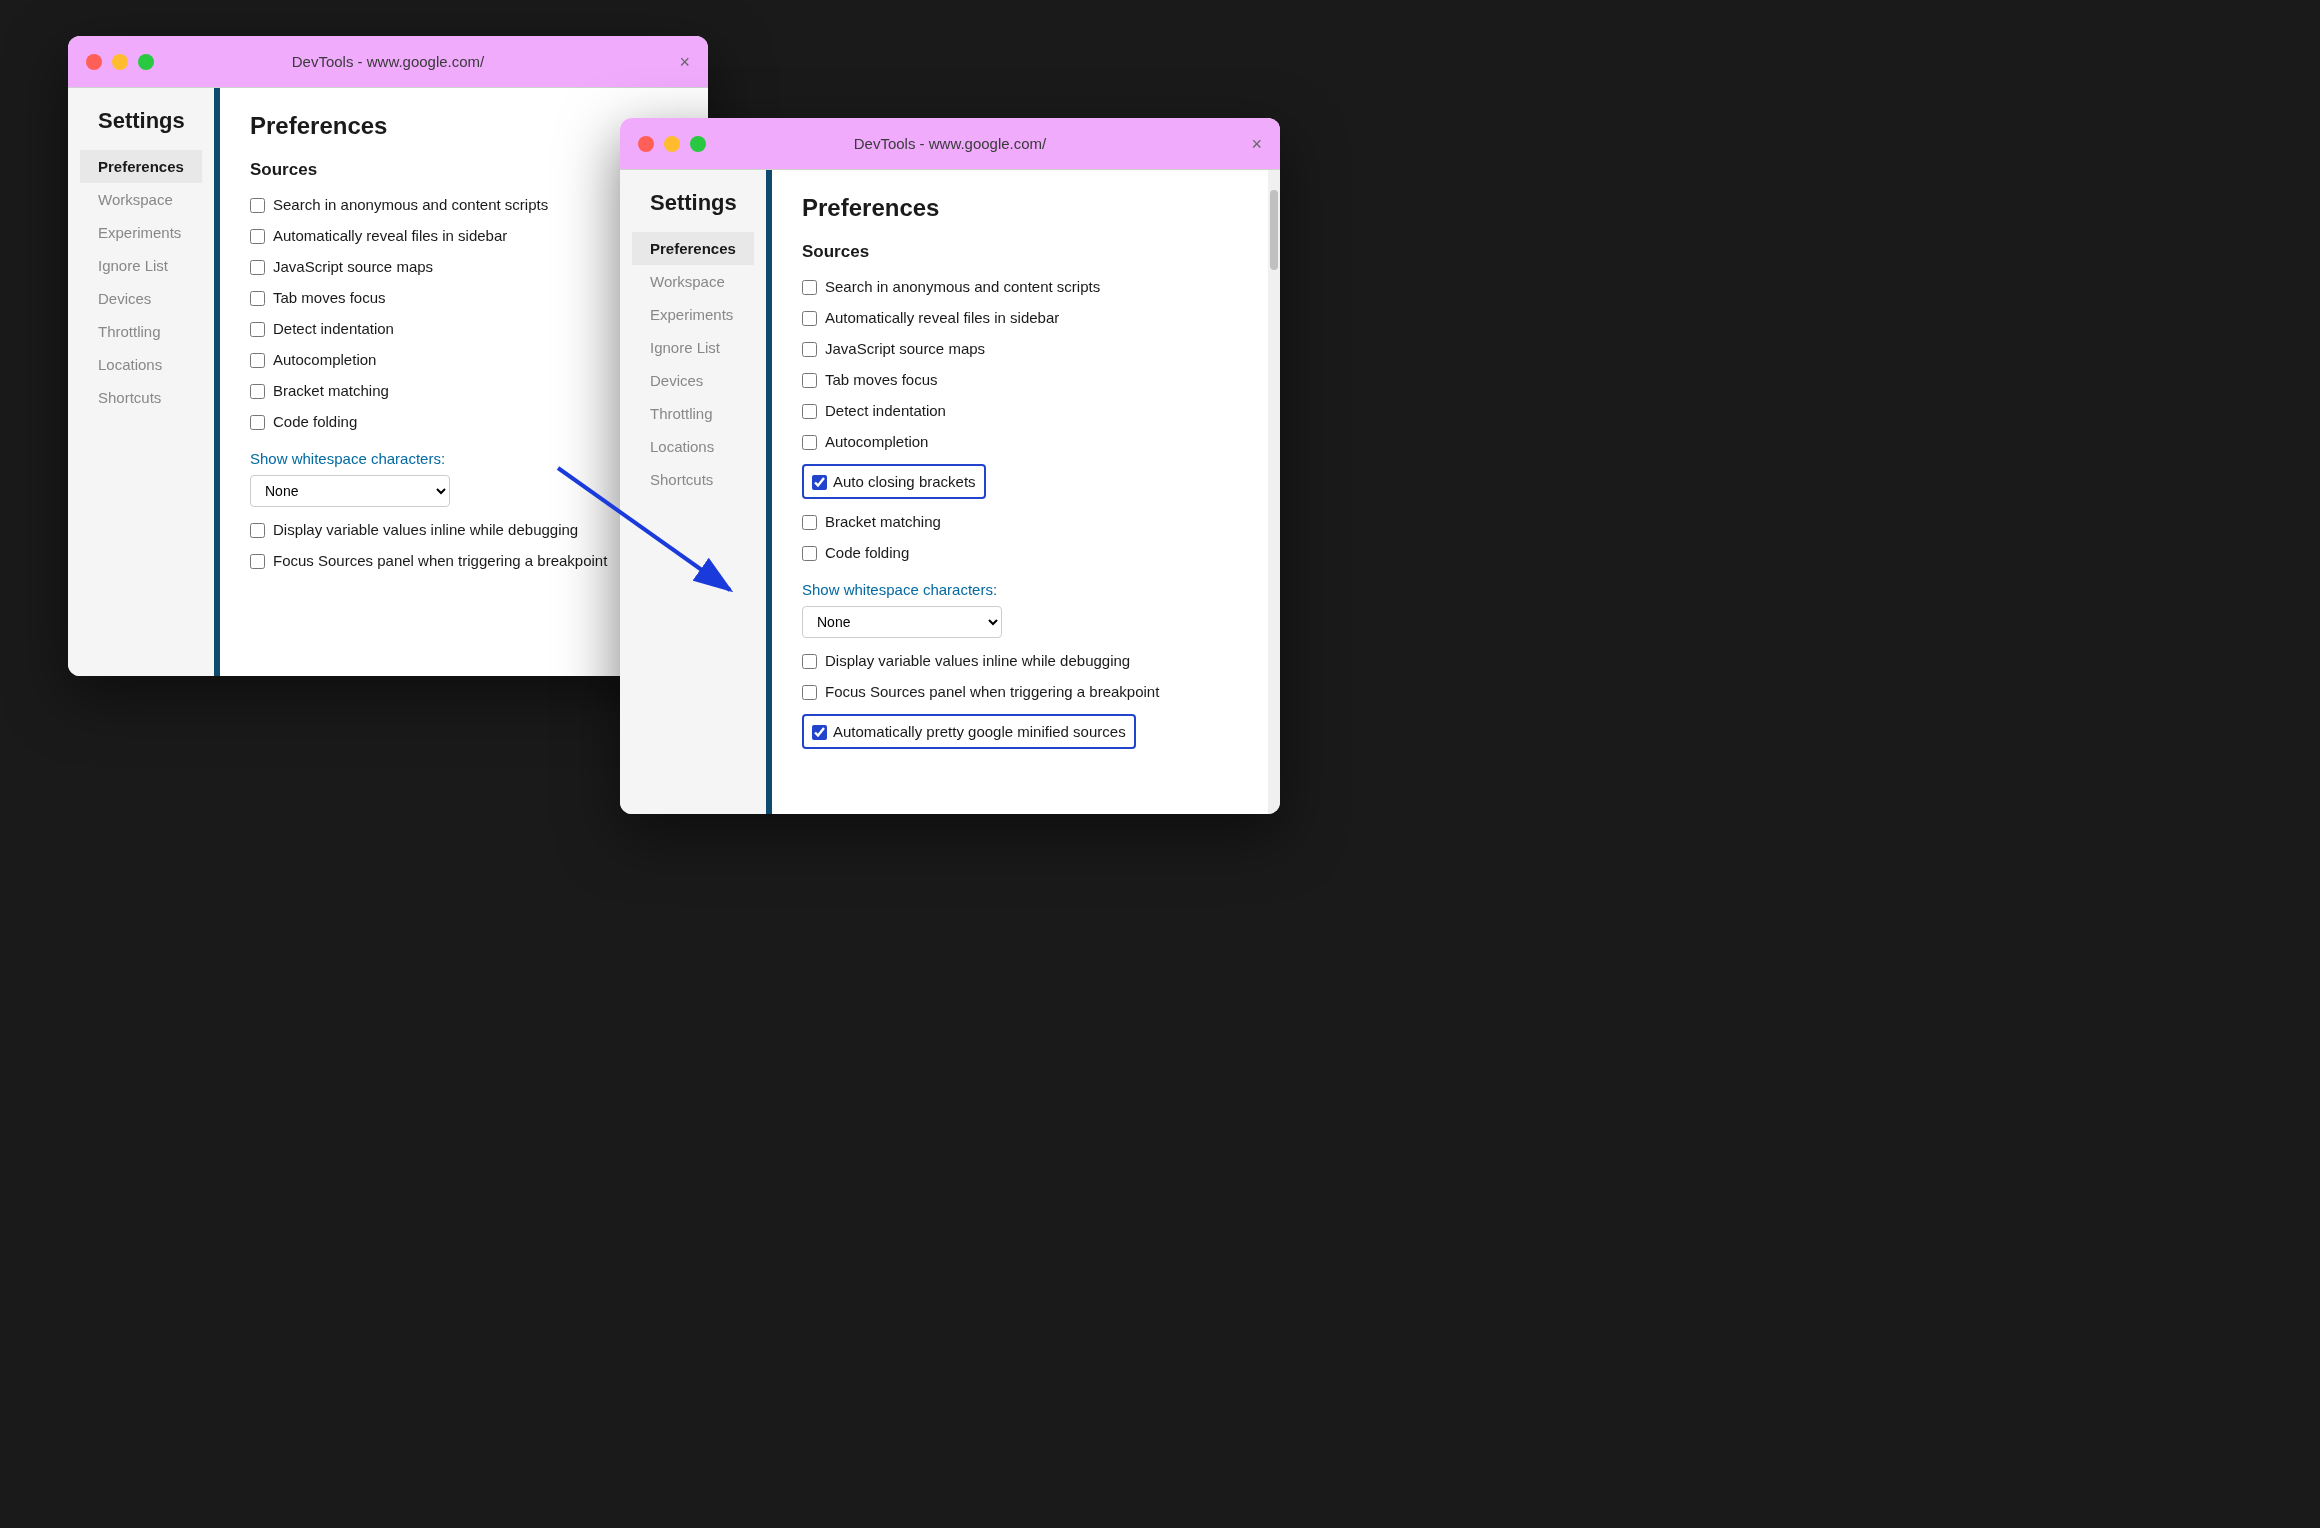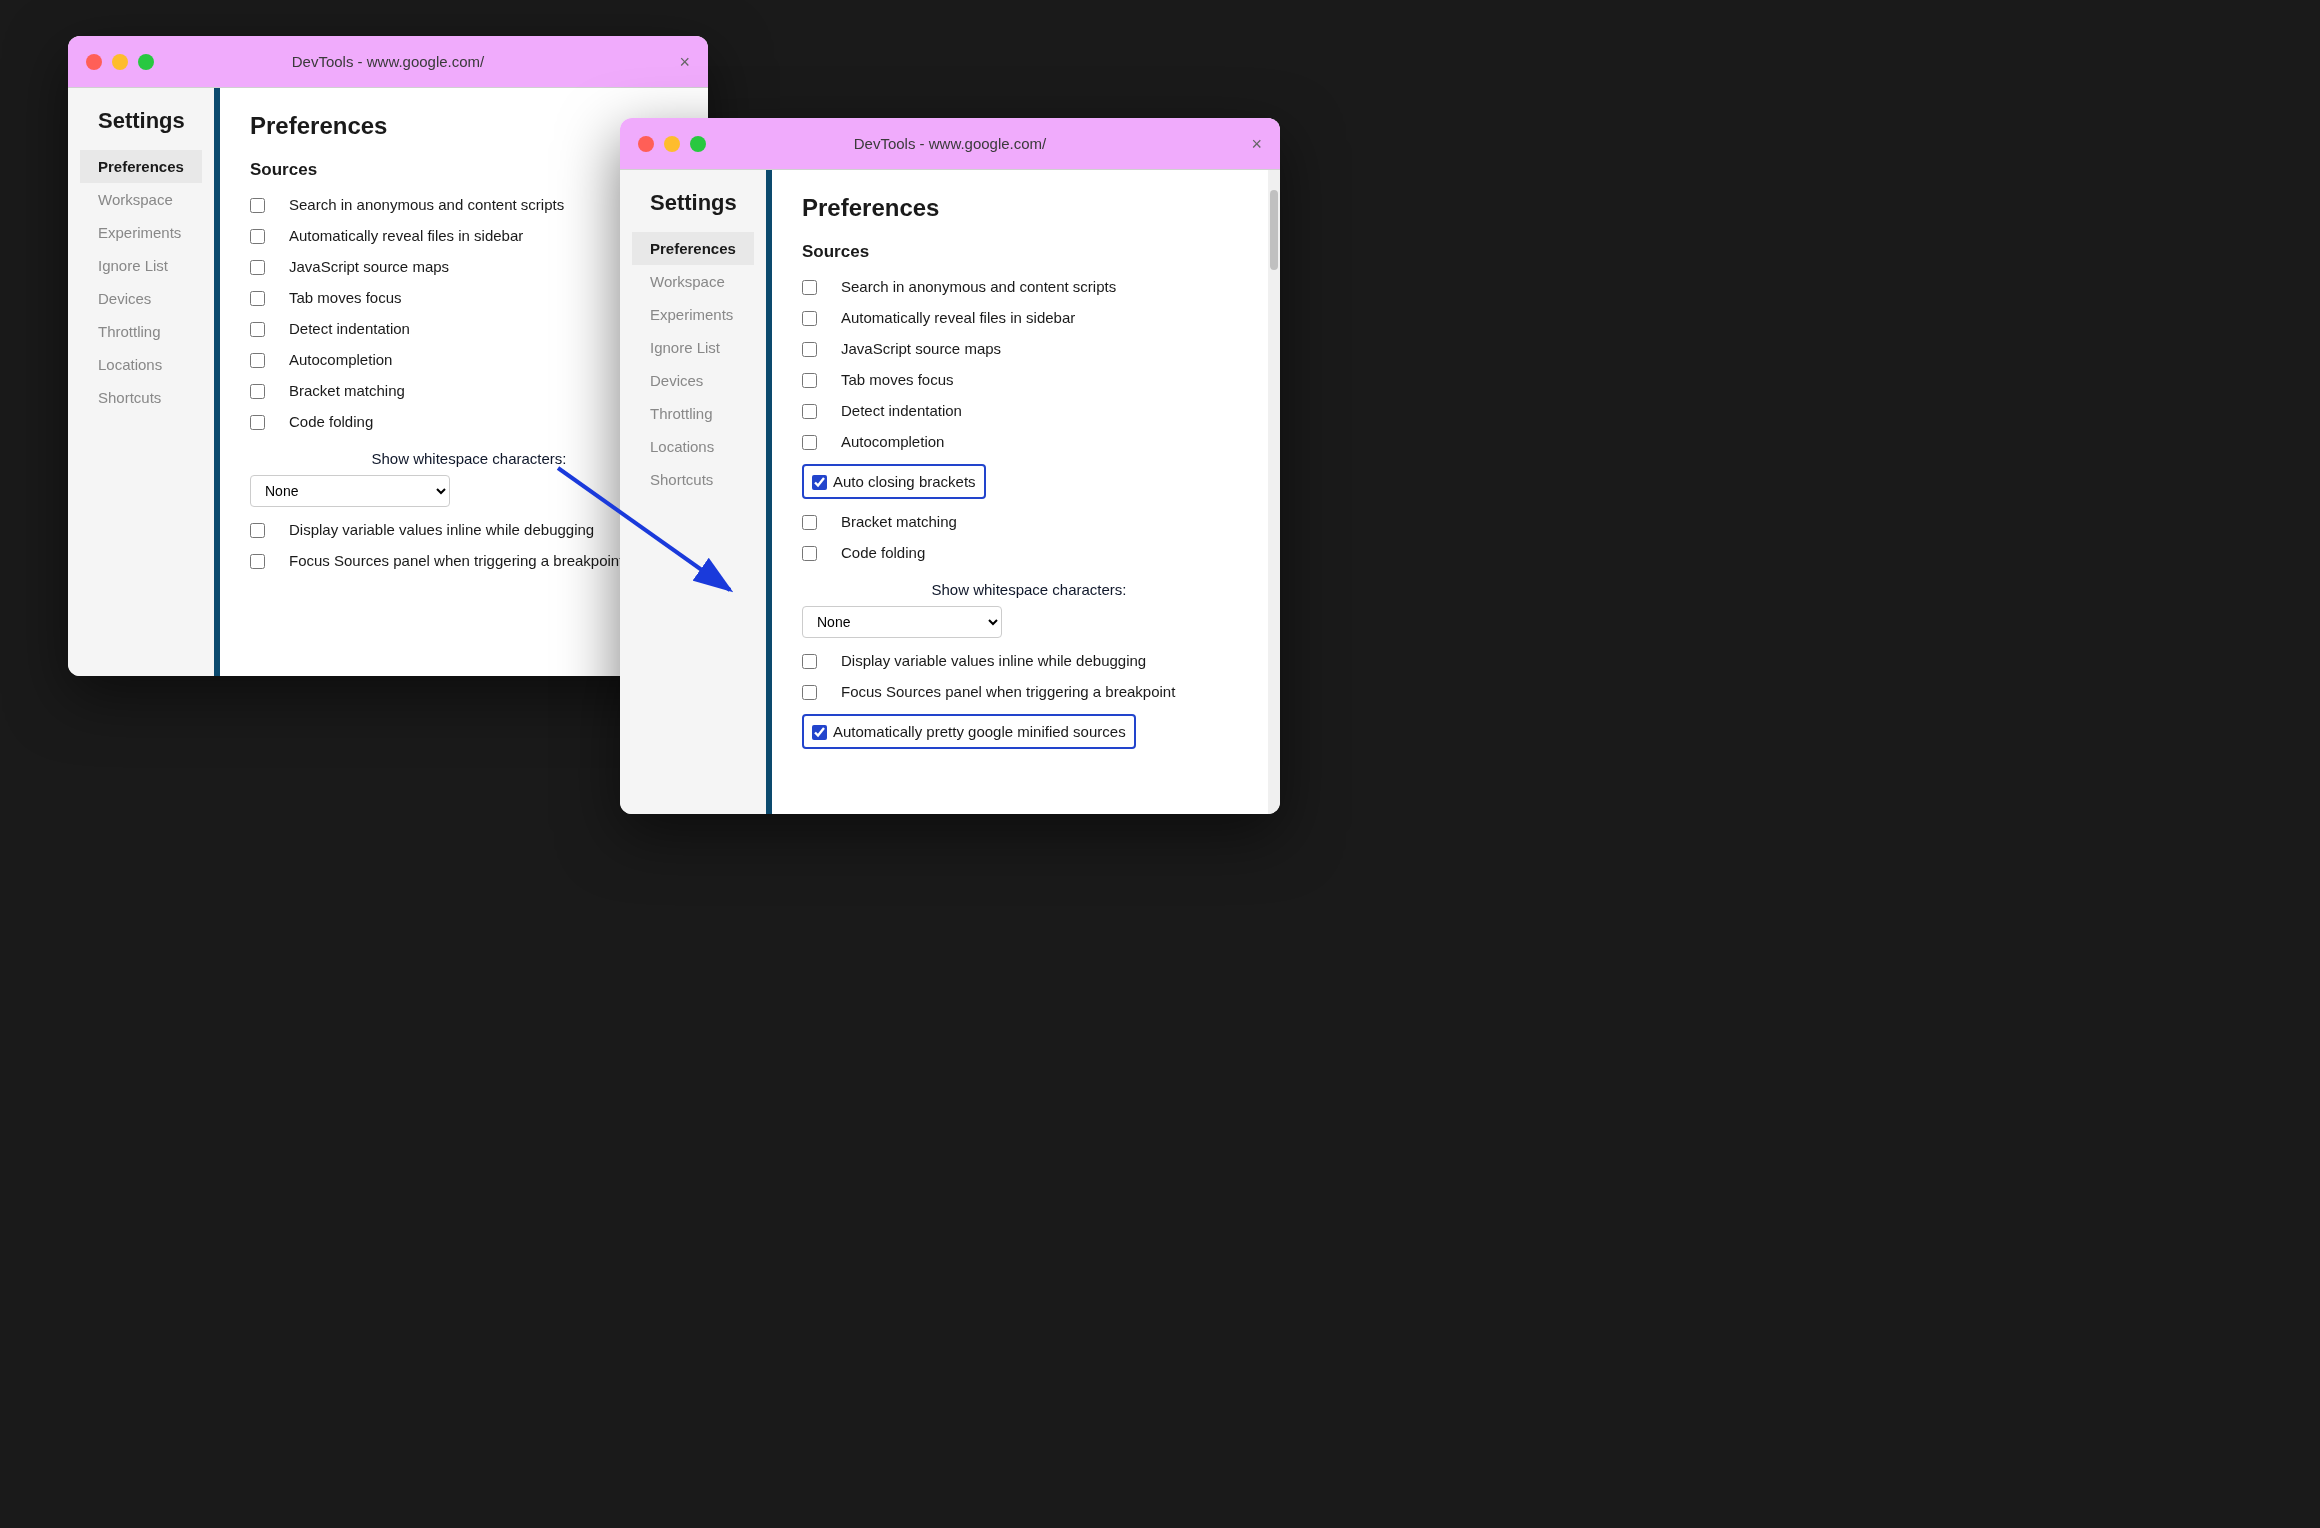--- a/index.html
+++ b/index.html
@@ -118,21 +118,21 @@
       color: #1a1a1a;
       margin-bottom: 16px;
     }
 
     .checkbox-row {
       display: flex;
       align-items: flex-start;
       margin-bottom: 14px;
       font-size: 15px;
       color: #1a1a1a;
-      gap: 24px;
+      gap: 8px;
     }
 
     .checkbox-row input[type="checkbox"] {
       margin-top: 2px;
       width: 15px;
       height: 15px;
       flex-shrink: 0;
     }
 
     .checkbox-row.highlighted {
@@ -147,24 +147,23 @@
       align-items: center;
       gap: 6px;
     }
 
     .highlight-box input[type="checkbox"] {
       accent-color: #2244cc;
     }
 
     .select-label {
       font-size: 15px;
-      color: #0f172a;
+      color: #0369a1;
       margin-bottom: 8px;
       margin-top: 20px;
-      text-align: center;
     }
 
     .dropdown-row {
       margin-bottom: 14px;
     }
 
     select {
       padding: 6px 28px 6px 10px;
       font-size: 14px;
       border: 1px solid #ccc;

